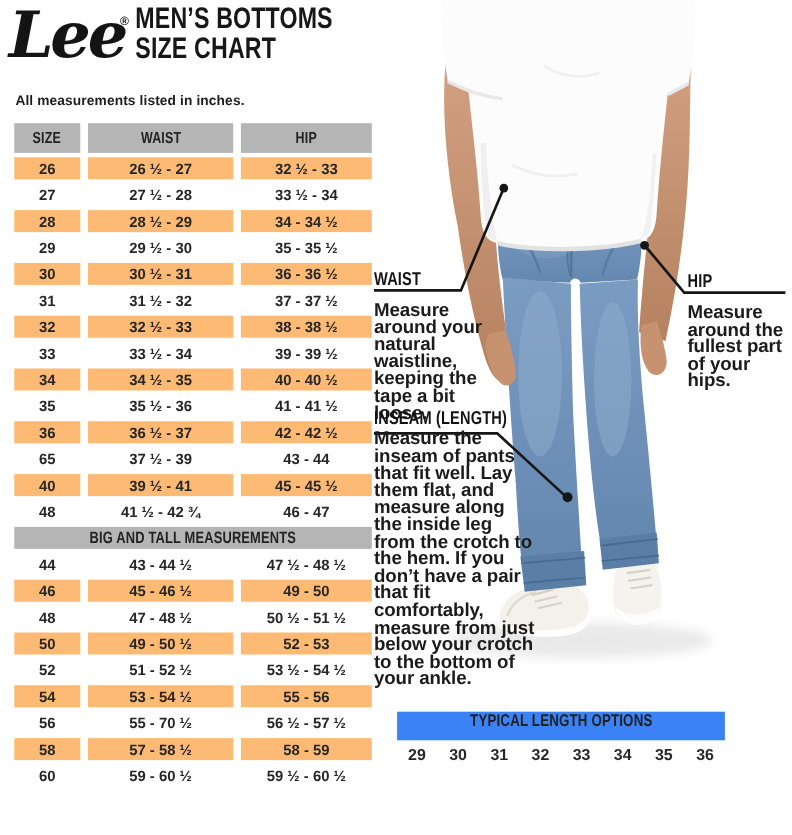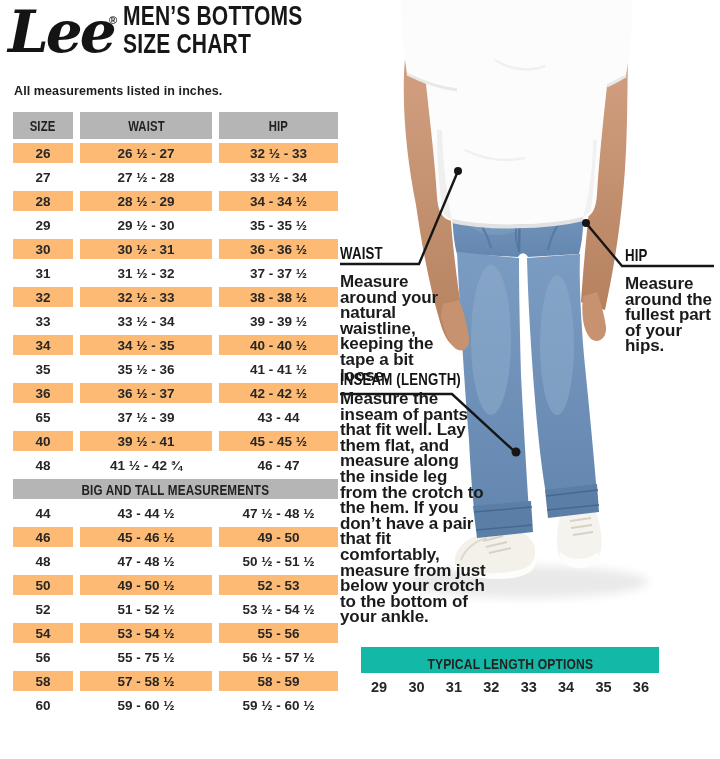--- a/index.html
+++ b/index.html
@@ -43,21 +43,21 @@
   .ann-label { font-size:17px; color:#131313; }
   .ann-text { margin-top:10px; font-size:17px; line-height:15.6px; font-weight:700;
           color:#1b1b1b; letter-spacing:-.1px; }
   .waist-ann { left:340px; top:244px; width:106px; }
   .hip-ann { left:625px; top:246px; width:100px; }
   .inseam-ann { left:340px; top:370px; width:146px; }
   .inseam-ann .ann-text { margin-top:1px; }
 
   
   .tlo { position:absolute; left:361px; top:647px; width:298px; }
-  .tlo-bar { height:26px; background:#14b8a6; display:flex; align-items:flex-end;
+  .tlo-bar { height:26px; background:#3b82f6; display:flex; align-items:flex-start;
           justify-content:center; font-size:15.5px; color:#222; }
   .tlo-values { display:flex; justify-content:space-between; padding:0 10px;
           margin-top:6px; font-size:14.5px; font-weight:700; color:#262626; }
 
   .photo-svg { position:absolute; left:345px; top:0; }
   .overlay-svg { position:absolute; left:0; top:0; pointer-events:none; }
 </style>
 </head>
 <body>
 
@@ -162,21 +162,21 @@
 
       <div class="cell">52</div>
       <div class="cell">51 - 52 ½</div>
       <div class="cell">53 ½ - 54 ½</div>
 
       <div class="cell shaded">54</div>
       <div class="cell shaded">53 - 54 ½</div>
       <div class="cell shaded">55 - 56</div>
 
       <div class="cell">56</div>
-      <div class="cell">55 - 75 ½</div>
+      <div class="cell">55 - 70 ½</div>
       <div class="cell">56 ½ - 57 ½</div>
 
       <div class="cell shaded">58</div>
       <div class="cell shaded">57 - 58 ½</div>
       <div class="cell shaded">58 - 59</div>
 
       <div class="cell">60</div>
       <div class="cell">59 - 60 ½</div>
       <div class="cell">59 ½ - 60 ½</div>
 

